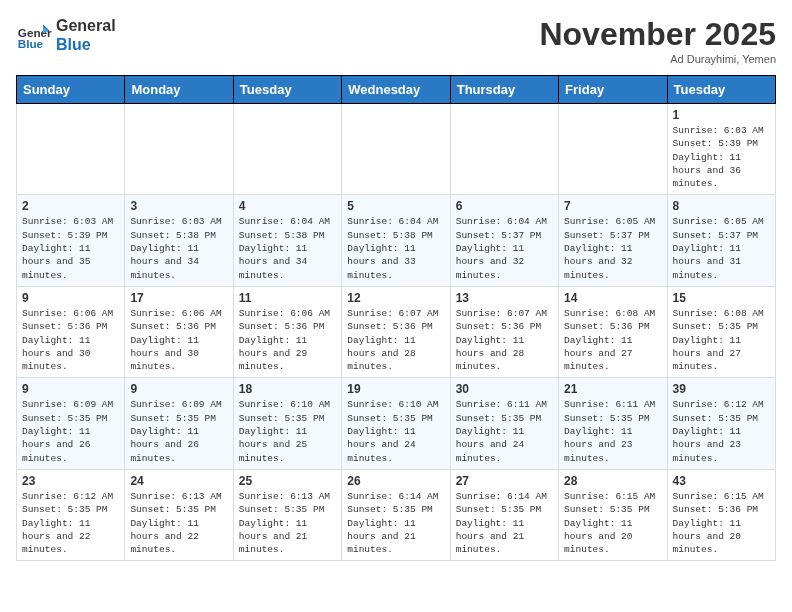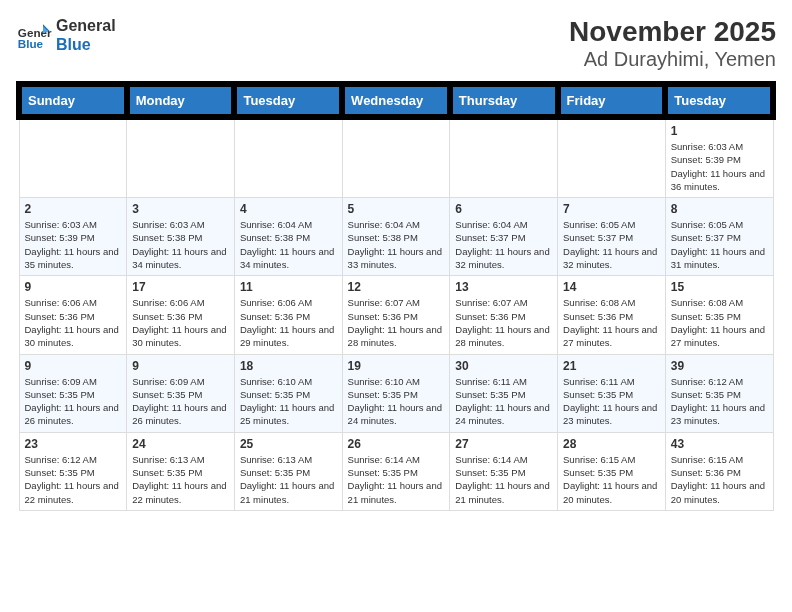--- a/index.html
+++ b/index.html
@@ -22,61 +22,62 @@
       gap: 4px;
     }
     .logo-icon {
       width: 36px;
       height: 36px;
     }
     .title-block {
       text-align: right;
     }
     .month-title {
-      font-size: 28px;
+      font-size: 32px;
       font-weight: bold;
       color: #333;
     }
     .location-title {
-      font-size: 20px;
+      font-size: 11px;
       color: #555;
     }
     .calendar {
       width: 100%;
       border-collapse: collapse;
       border: 1px solid #ccc;
     }
     .calendar th {
       background-color: #2979c4;
       color: #fff;
       font-size: 13px;
       font-weight: bold;
       padding: 6px 6px;
       text-align: left;
-      border: 6px solid #000000;
+      border: 1px solid #000000;
     }
     .calendar td {
       vertical-align: top;
       border: 1px solid #ddd;
       padding: 4px 5px;
       font-size: 10px;
       color: #333;
       width: calc(100% / 7);
       min-height: 70px;
     }
     .day-number {
       font-size: 12px;
       font-weight: bold;
       display: block;
       margin-bottom: 2px;
     }
     .day-info {
       font-size: 9.5px;
       line-height: 1.4;
       color: #333;
+      font-family: Liberation Mono, monospace;
     }
     .empty-cell {
       background: #f9f9f9;
     }
     tr:nth-child(even) td {
       background-color: #f4f8ff;
     }
     tr:nth-child(odd) td {
       background-color: #ffffff;
     }

